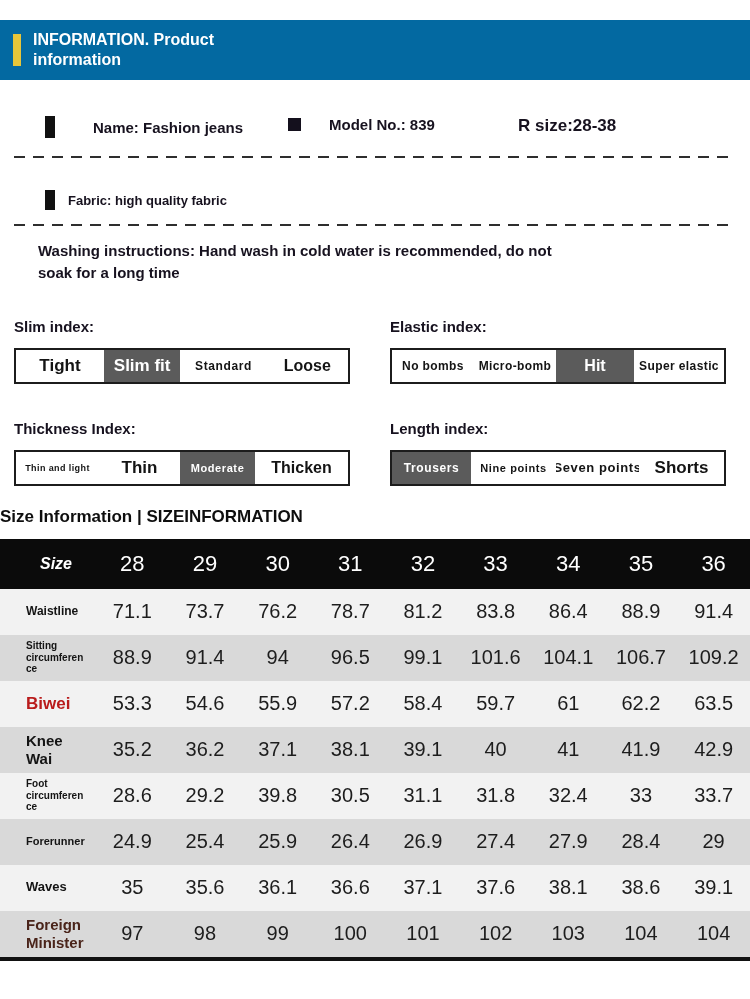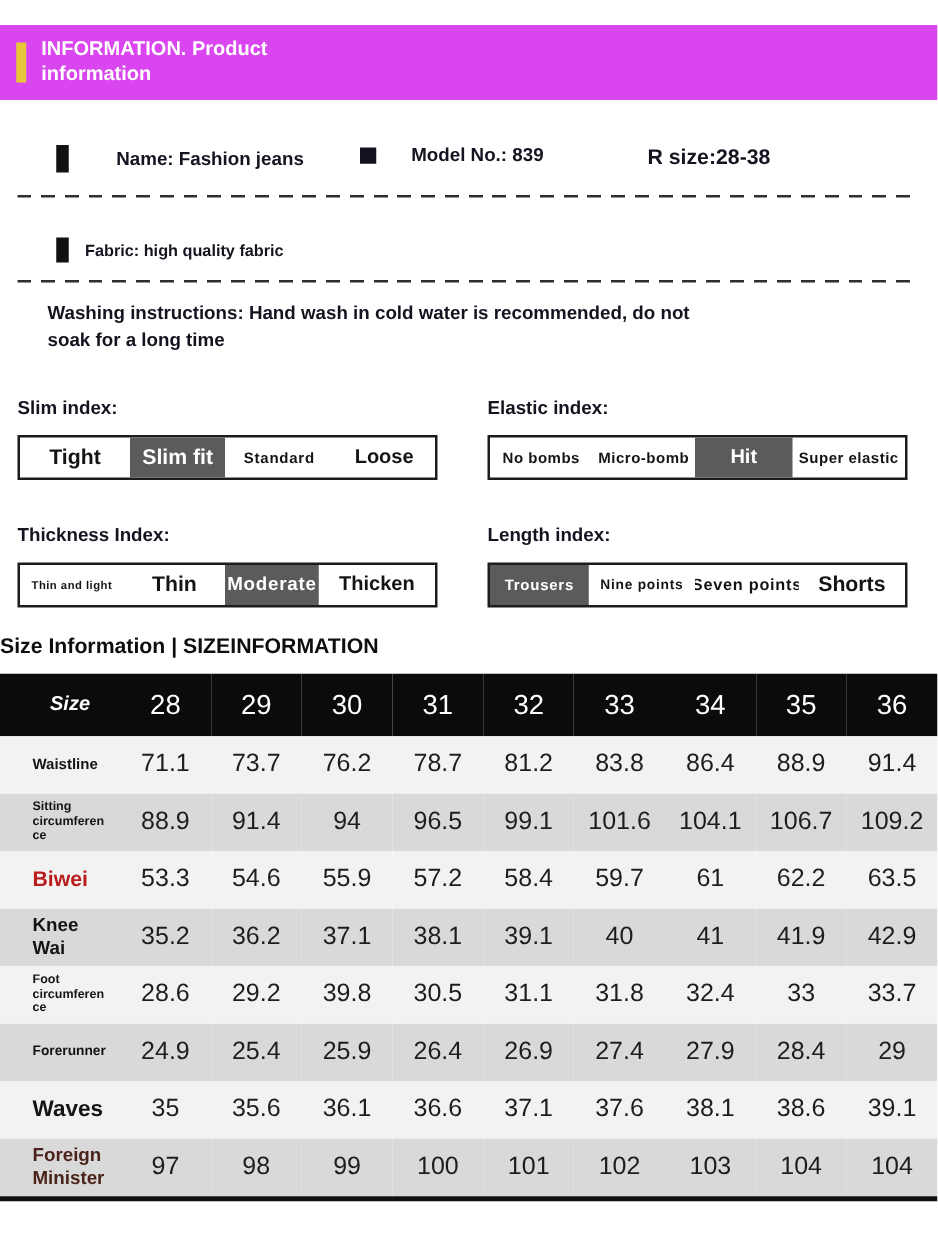--- a/index.html
+++ b/index.html
@@ -3,21 +3,21 @@
 <meta charset="utf-8">
 <style>
   * { margin:0; padding:0; box-sizing:border-box; }
   html,body { width:750px; }
   body {
     height:999px; overflow:hidden; background:#ffffff;
     font-family:"Liberation Sans","DejaVu Sans",sans-serif; color:#151515;
   }
   
   .top-strip { height:20px; background:#ffffff; }
-  .hero { height:60px; background:#d946ef; display:flex; align-items:center; }
+  .hero { height:60px; background:#0369a1; display:flex; align-items:center; }
   .hero-accent { width:8px; height:32px; background:#e7c63a; margin-left:13px; }
   .hero-title {
     color:#ffffff; font-weight:bold; font-size:16px; line-height:1.28;
     margin-left:12px; width:230px;
   }
   
   .meta-row { position:relative; height:34px; margin-top:36px; }
   .meta-item { position:absolute; top:0; display:flex; align-items:center;gap:25px; }
   .meta-name { left:45px; }
   .meta-model { left:288px; }
@@ -58,21 +58,21 @@
   .group-slim .seg:nth-child(1){flex:0 0 26.5%; font-size:17px;}
   .group-slim .seg:nth-child(2){flex:0 0 23%;   font-size:17px;}
   .group-slim .seg:nth-child(3){flex:0 0 26%;   font-size:12px; letter-spacing:.6px;}
   .group-slim .seg:nth-child(4){flex:0 0 24.5%; font-size:16px;}
   .group-elastic .seg:nth-child(1){flex:0 0 24.7%; font-size:12px; letter-spacing:.4px;}
   .group-elastic .seg:nth-child(2){flex:0 0 24.7%; font-size:12px; letter-spacing:.4px;}
   .group-elastic .seg:nth-child(3){flex:0 0 23.5%; font-size:16px;}
   .group-elastic .seg:nth-child(4){flex:0 0 27.1%; font-size:12px; letter-spacing:.4px;}
   .group-thickness .seg:nth-child(1){flex:0 0 25%;   font-size:9px; letter-spacing:.4px;}
   .group-thickness .seg:nth-child(2){flex:0 0 24.4%; font-size:17px;}
-  .group-thickness .seg:nth-child(3){flex:0 0 22.6%; font-size:15px; letter-spacing:.6px;}
+  .group-thickness .seg:nth-child(3){flex:0 0 22.6%; font-size:11px; letter-spacing:.6px;}
   .group-thickness .seg:nth-child(4){flex:0 0 28%;   font-size:16px;}
   .group-length .seg:nth-child(1){flex:0 0 23.8%; font-size:12px; letter-spacing:.6px;}
   .group-length .seg:nth-child(2){flex:0 0 25.6%; font-size:11px; letter-spacing:.6px;}
   .group-length .seg:nth-child(3){flex:0 0 25%;   font-size:13px; letter-spacing:.6px;}
   .group-length .seg:nth-child(4){flex:0 0 25.6%; font-size:17px;}
   
   .size-title { margin-top:21px; text-align:left; font-weight:bold; font-size:17px; color:#0e0e0e; }
   table.size-table { width:750px; border-collapse:collapse; margin-top:12px; table-layout:fixed; }
   .size-table thead tr { background:#0b0b0b; height:50px; }
   .size-table th { color:#ffffff; font-weight:normal; font-size:22px; text-align:center; }
@@ -88,21 +88,21 @@
     text-align:left; padding-left:26px; padding-right:10px;
     font-weight:bold; color:#141414; line-height:1.15;
     overflow-wrap:break-word; white-space:normal; font-size:12px;
   }
   .size-table tbody tr:nth-child(1) td.row-label{font-size:12px;}
   .size-table tbody tr:nth-child(2) td.row-label{font-size:10px;}
   .size-table tbody tr:nth-child(3) td.row-label{font-size:17px;}
   .size-table tbody tr:nth-child(4) td.row-label{font-size:15px;}
   .size-table tbody tr:nth-child(5) td.row-label{font-size:10px;}
   .size-table tbody tr:nth-child(6) td.row-label{font-size:11px;}
-  .size-table tbody tr:nth-child(7) td.row-label{font-size:18px;}
+  .size-table tbody tr:nth-child(7) td.row-label{font-size:13px;}
   .size-table tbody tr:nth-child(8) td.row-label{font-size:15px;}
   .bottom-bar { height:4px; background:#111; }
 </style>
 </head>
 <body>
 
 <div class="top-strip"></div>
 
 <div class="hero">
   <div class="hero-accent"></div>

